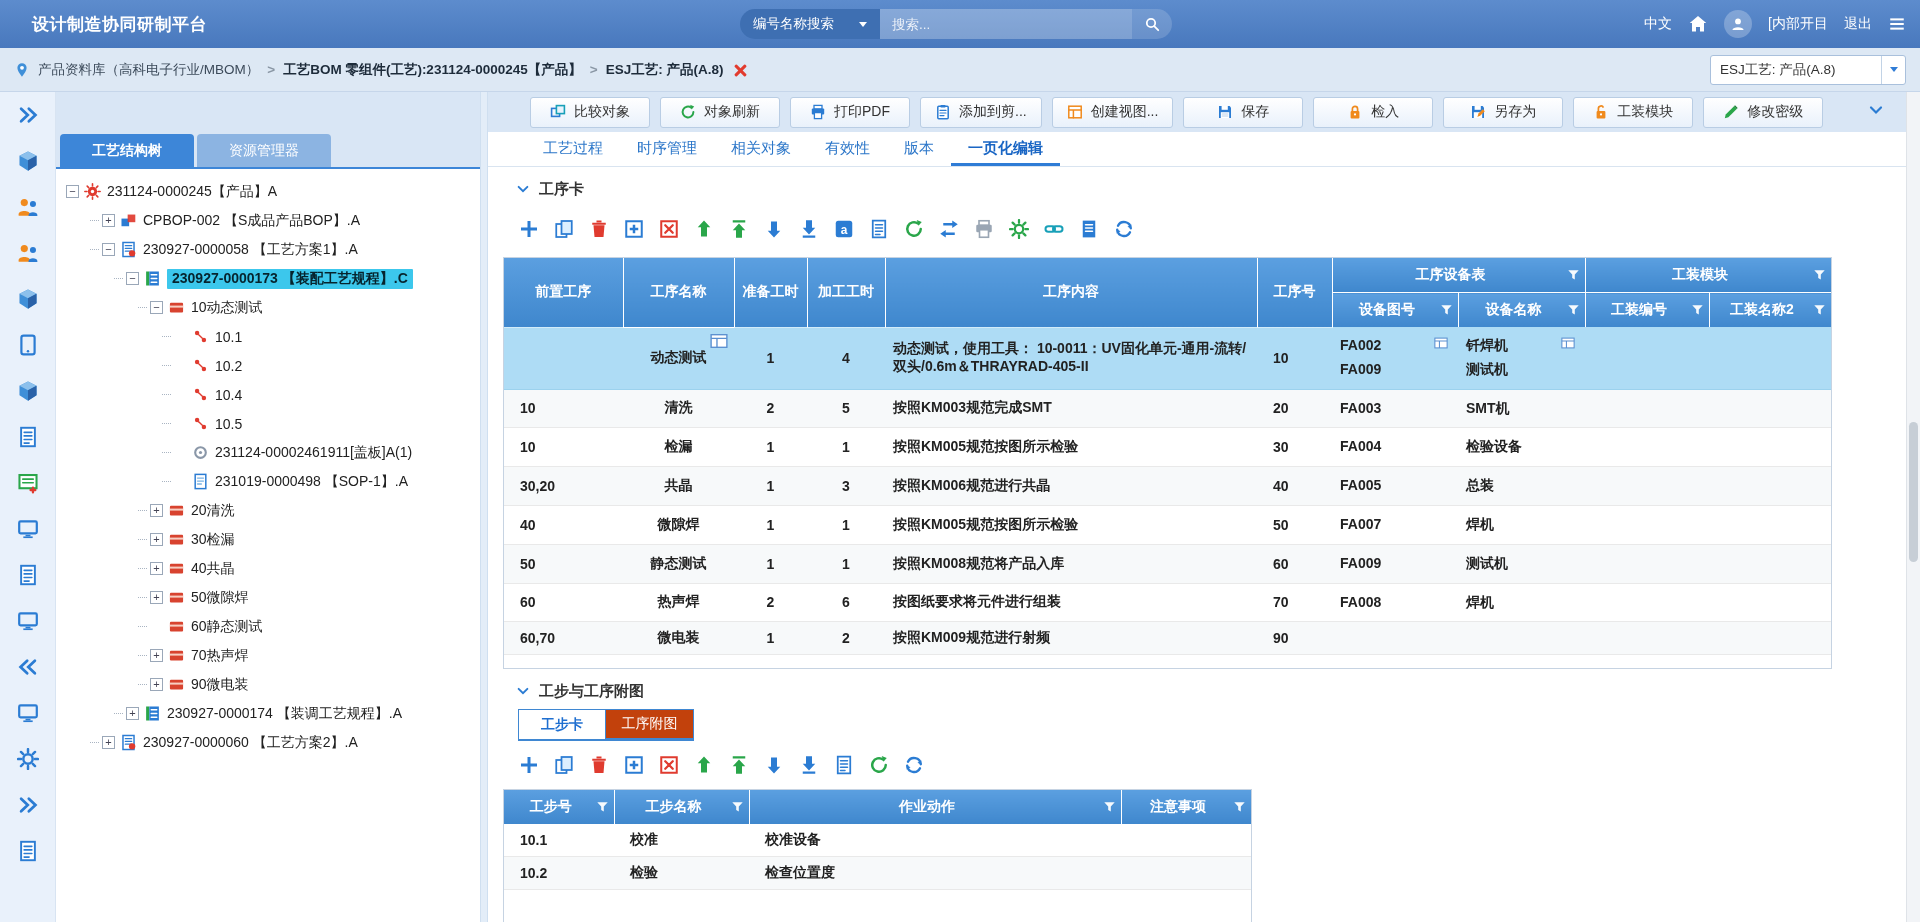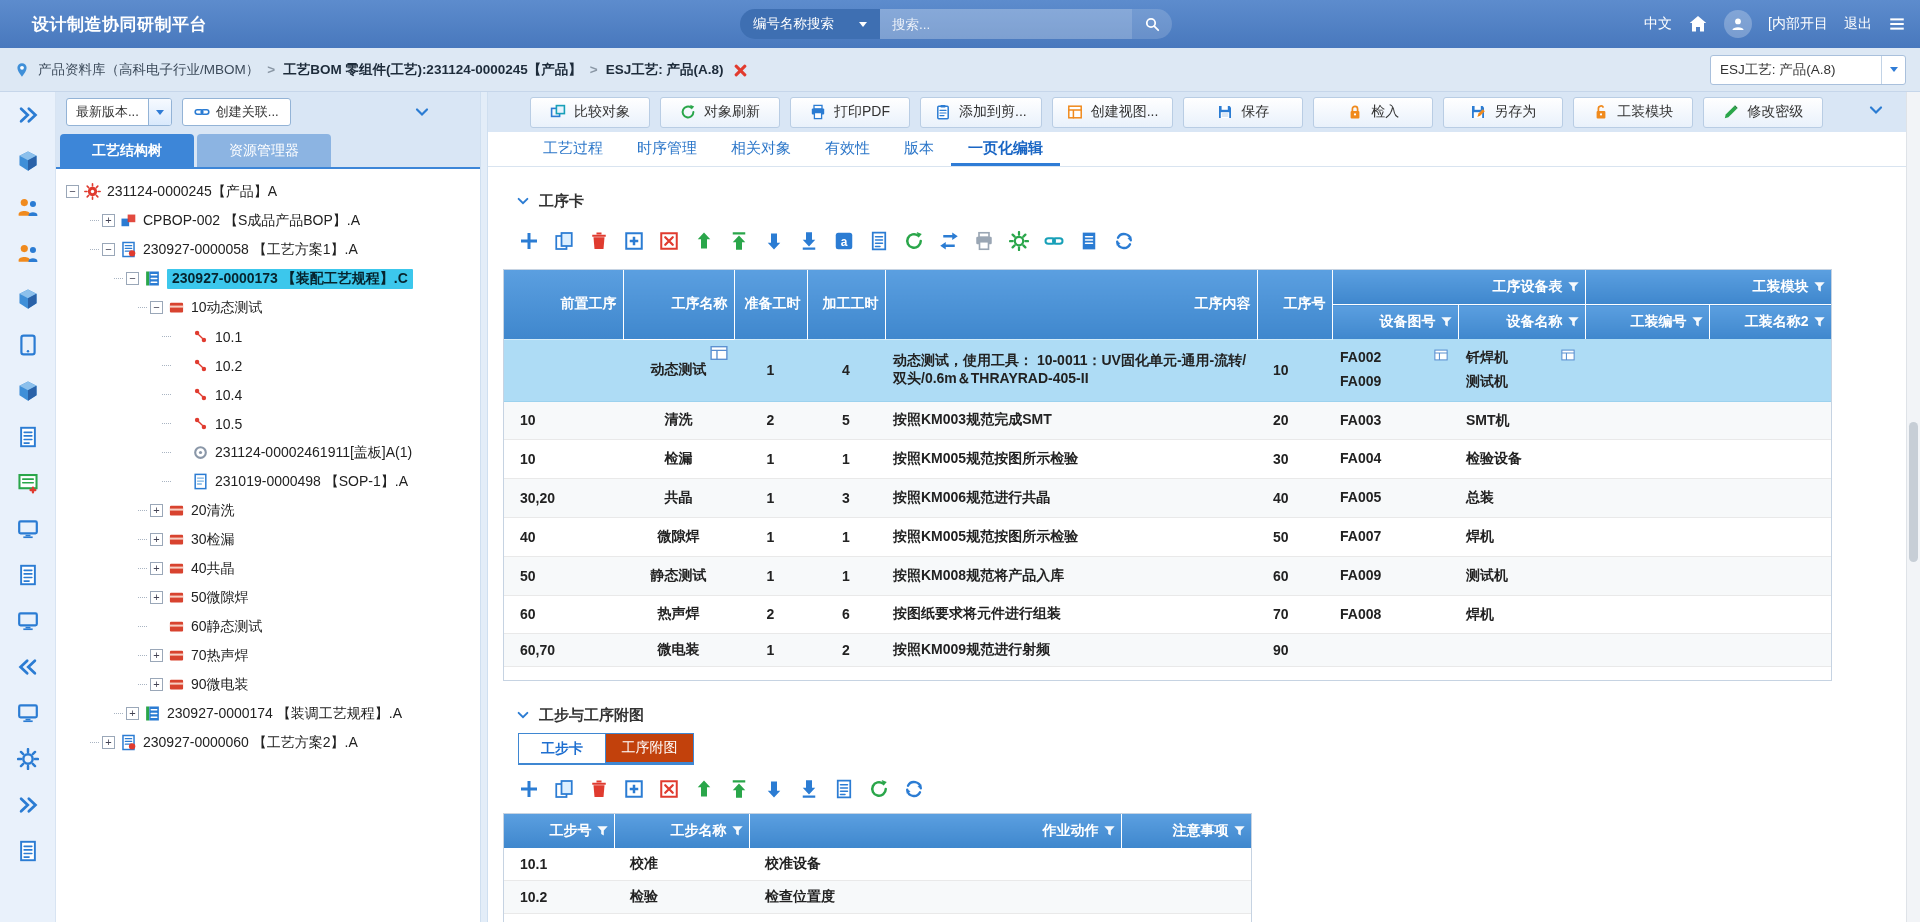--- a/index.html
+++ b/index.html
@@ -63,30 +63,30 @@
   
   .main{position:absolute;top:92px;left:488px;right:14px;bottom:0}
   .main-toolbar{position:absolute;top:0;left:0;right:0;height:40px;display:flex;align-items:center;gap:10px;padding-left:42px}
   .tb-btn{display:inline-flex;align-items:center;justify-content:center;gap:8px;height:31px;min-width:120px;padding:0 14px;background:linear-gradient(#ffffff,#e9f1fb);border:1px solid #b9cde4;border-radius:3px;font-size:14px;color:#333;cursor:pointer;white-space:nowrap}
   .tb-btn .svgicon{width:16px;height:16px}
   .tchevron{position:absolute;right:22px;top:10px;cursor:pointer}
   .mtabs{position:absolute;top:40px;left:0;right:0;height:35px;background:#fff;display:flex;align-items:flex-end;padding-left:38px;border-bottom:1px solid #d9e4f0}
   .mtab{padding:0 17px;height:33px;line-height:30px;font-size:15px;color:#2d77c9;cursor:pointer;border-bottom:3px solid transparent;white-space:nowrap}
   .mtab.active{color:#1a66c4;font-weight:bold;border-bottom-color:#2f7cd6}
   .content{position:absolute;top:75px;left:0;right:0;bottom:0;background:#fff;overflow:hidden;padding-left:15px}
-  .section-hd{display:flex;align-items:center;gap:9px;height:32px;margin-top:18px;font-size:15px;font-weight:bold;color:#333;padding-left:13px;cursor:pointer}
+  .section-hd{display:flex;align-items:center;gap:9px;height:32px;margin-top:6px;font-size:15px;font-weight:bold;color:#333;padding-left:13px;cursor:pointer}
   .iconbar{display:flex;align-items:center;gap:15px;height:44px;padding-left:16px;margin-top:2px}
   .iconbar .svgicon{width:20px;height:20px;cursor:pointer}
 
   .tbl-wrap{border:1px solid #c6d3e2;width:1329px;height:412px;overflow:hidden;background:#fff;margin-top:6px}
   .tbl-wrap2{border:1px solid #c6d3e2;width:749px;height:140px;overflow:hidden;background:#fff;margin-top:2px}
   table{border-collapse:collapse;table-layout:fixed}
   .ptable{width:1327px}
   .stable{width:747px}
-  th{background:linear-gradient(#5b9fe0,#3f87cd);color:#fff;font-size:14px;font-weight:bold;height:21px;padding:8px 6px;position:relative;border-right:1px solid rgba(255,255,255,.45);text-align:right;white-space:nowrap;overflow:hidden;cursor:pointer}
+  th{background:linear-gradient(#5b9fe0,#3f87cd);color:#fff;font-size:14px;font-weight:bold;height:21px;padding:8px 6px;position:relative;border-right:1px solid rgba(255,255,255,.45);text-align:center;white-space:nowrap;overflow:hidden;cursor:pointer}
   tr.grp th{border-bottom:1px solid rgba(255,255,255,.45)}
   th.has-funnel{padding-right:22px}
   th .funnel{position:absolute;right:5px;top:50%;transform:translateY(-50%);width:13px;height:13px}
   td{font-size:14px;color:#222;border-bottom:1px solid #e9e9e9;padding:7px 8px;font-weight:600;vertical-align:middle;white-space:normal;word-break:break-all}
   td.c{text-align:center}
   td.lpad{padding-left:16px}
   tr.alt td{background:#f7f9fa}
   tr.sel td{background:#aedcf5;border-bottom-color:#9cd2ee}
   td.namecell{position:relative;font-weight:bold}
   td.namecell .svgicon{position:absolute;right:6px;top:4px}
@@ -233,38 +233,20 @@
     <span class="svgicon"><svg viewBox="0 0 16 16" width="100%" height="100%">
         <path d="M3 3.5L7.8 8 3 12.5M8.6 3.5L13.4 8 8.6 12.5" fill="none" stroke="#2b7cd3" stroke-width="2" stroke-linecap="round"></path>
       </svg></span>
     <span class="svgicon"><svg viewBox="0 0 16 16" width="100%" height="100%">
         <rect x="3" y="1.3" width="10" height="13.4" fill="#fff" stroke="#2b7cd3" stroke-width="1.4"></rect>
         <path d="M5.2 4.6h5.6M5.2 7.2h5.6M5.2 9.8h5.6M5.2 12.4h3.6" fill="none" stroke="#2b7cd3" stroke-width="1.2" stroke-linecap="round"></path>
       </svg></span>
   </nav>
 
 <aside class="left-panel">
-  <div class="lwidgets">
-    <div class="combo">
-      <span class="combo-text">最新版本...</span>
-      <span class="combo-btn">
-          <span class="caret"></span>
-        </span>
-    </div>
-    <div class="btn-light">
-      <span class="svgicon s16"><svg viewBox="0 0 16 16" width="100%" height="100%">
-            <rect x="1.2" y="5.8" width="7.6" height="4.4" rx="2.2" fill="none" stroke="#2b7cd3" stroke-width="1.6"></rect>
-            <rect x="7.2" y="5.8" width="7.6" height="4.4" rx="2.2" fill="none" stroke="#2b7cd3" stroke-width="1.6"></rect>
-          </svg></span>
-      <span>创建关联...</span>
-    </div>
-    <span class="svgicon s16 lchevron"><svg viewBox="0 0 16 16" width="100%" height="100%">
-          <path d="M3 5.5L8 10.5L13 5.5" fill="none" stroke="#2b7cd3" stroke-width="2.2" stroke-linecap="round"></path>
-        </svg></span>
-  </div>
   <div class="ltabs" id="ltabs">
       <div class="ltab active">工艺结构树</div>
       <div class="ltab">资源管理器</div>
     </div>
   <div class="tree" id="tree">
       <div class="tnode" style="padding-left: 6px;">
         <span class="exp">−</span>
         <span class="svgicon"><svg viewBox="0 0 16 16" width="100%" height="100%">
             <circle cx="8" cy="8" r="4.4" fill="#e03b2f"></circle>
             <circle cx="8" cy="8" r="1.6" fill="#fff"></circle>

